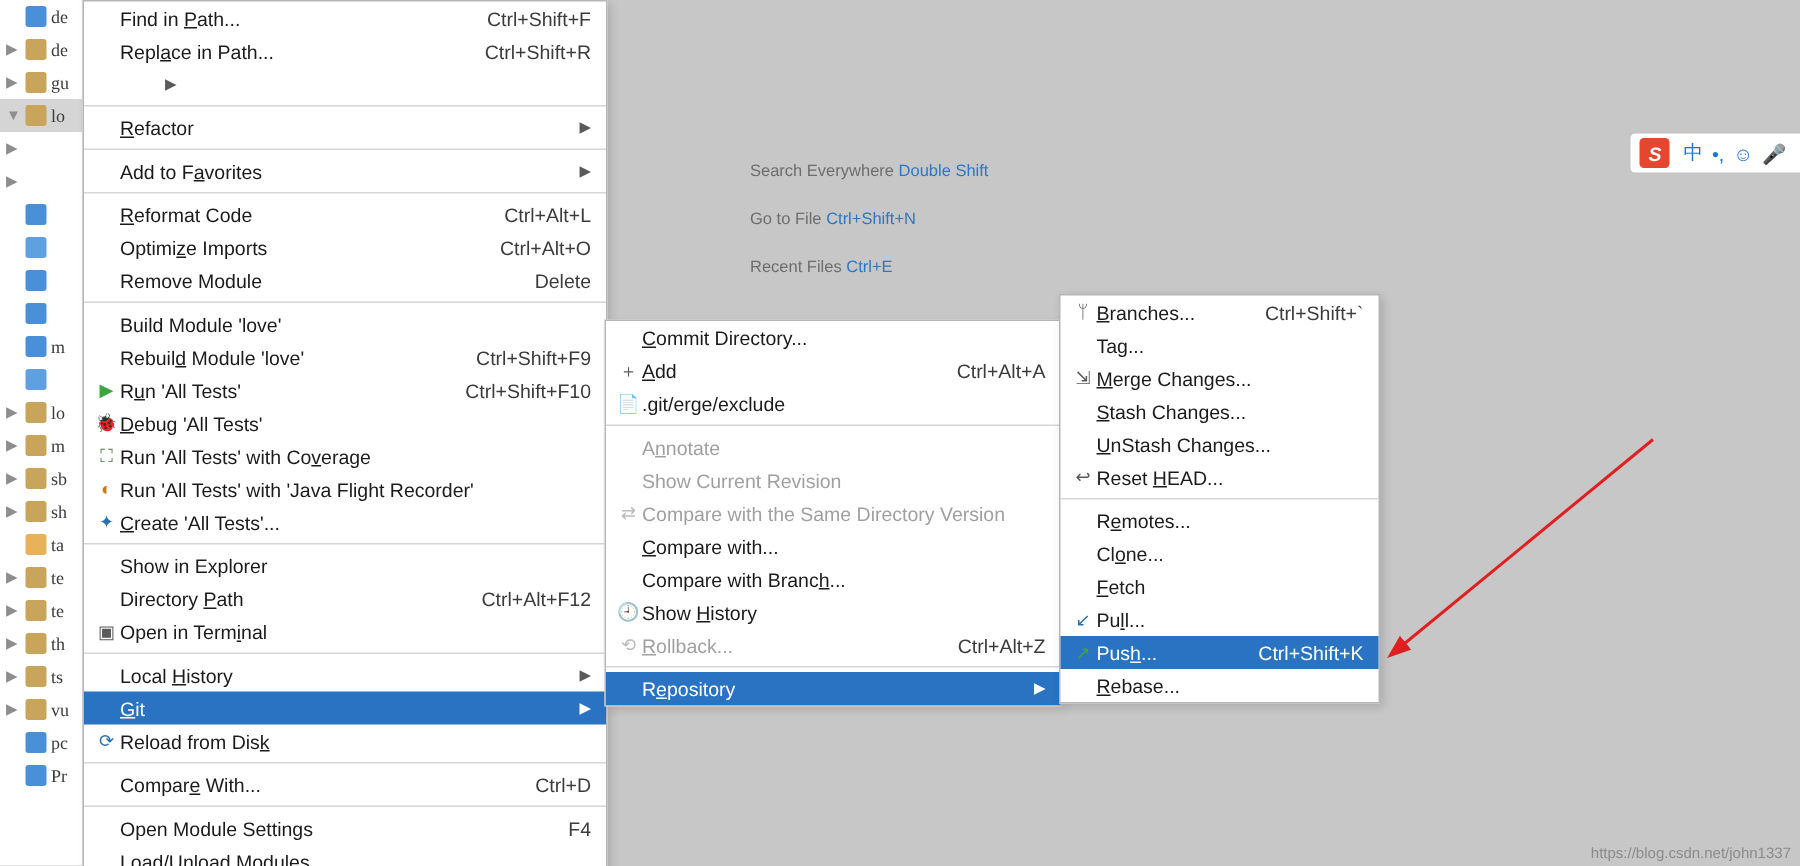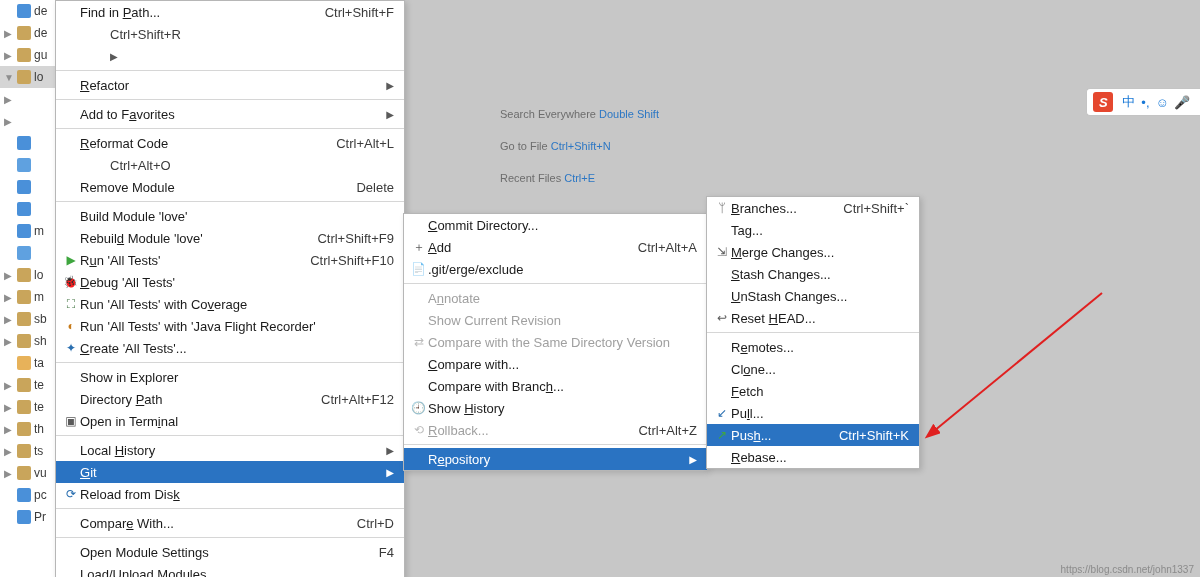--- a/index.html
+++ b/index.html
@@ -2,21 +2,21 @@
 <html><head>
 <meta charset="utf-8">
 <style>
   html,body{margin:0;padding:0;width:1200px;height:577px;overflow:hidden;
     font-family:"Segoe UI",Arial,sans-serif;font-size:13px;color:#1b1b1b;
     background:#c7c7c7;}
   
   .tree{position:absolute;left:0;top:0;width:55px;height:577px;
     background:#fff;}
   .tree-row{height:22px;display:flex;align-items:center;padding-left:4px;
-    white-space:nowrap;overflow:hidden;}
+    white-space:nowrap;overflow:hidden;font-family:Liberation Serif, serif;}
   .tree-row .arrow{color:#8e8e8e;font-size:10px;width:10px;}
   .tree-row .ic{width:14px;height:14px;border-radius:2px;
     flex:0 0 14px;margin:0 3px;}
   .tree-row .lab{font-size:12px;color:#3b3b3b;}
   .sel{background:#d5d5d5;}
   .fld{background:#c9a55b;}
   .fld-o{background:#e7b25a;}
   .fic{background:#4a90d9;}
   .md{background:#5fa1e0;}
   
@@ -209,20 +209,21 @@
 </div>
 
 <div id="menu1" class="menu">
     <div class="menu-item">
       <span class="icon"></span>
       <span class="txt">Find in <u>P</u>ath...</span>
       <span class="shortcut">Ctrl+Shift+F</span>
     </div>
     <div class="menu-item">
       <span class="icon"></span>
+      <span class="txt">Repl<u>a</u>ce in Path...</span>
       <span class="shortcut">Ctrl+Shift+R</span>
     </div>
     <div class="menu-item">
       <span class="icon"></span>
       <span class="sub">▶</span>
     </div>
     <div class="menu-sep"></div>
     <div class="menu-item">
       <span class="icon"></span>
       <span class="txt"><u>R</u>efactor</span>
@@ -235,20 +236,21 @@
       <span class="sub">▶</span>
     </div>
     <div class="menu-sep"></div>
     <div class="menu-item">
       <span class="icon"></span>
       <span class="txt"><u>R</u>eformat Code</span>
       <span class="shortcut">Ctrl+Alt+L</span>
     </div>
     <div class="menu-item">
       <span class="icon"></span>
+      <span class="txt">Optimi<u>z</u>e Imports</span>
       <span class="shortcut">Ctrl+Alt+O</span>
     </div>
     <div class="menu-item">
       <span class="icon"></span>
       <span class="txt">Remove Module</span>
       <span class="shortcut">Delete</span>
     </div>
     <div class="menu-sep"></div>
     <div class="menu-item">
       <span class="icon"></span>

